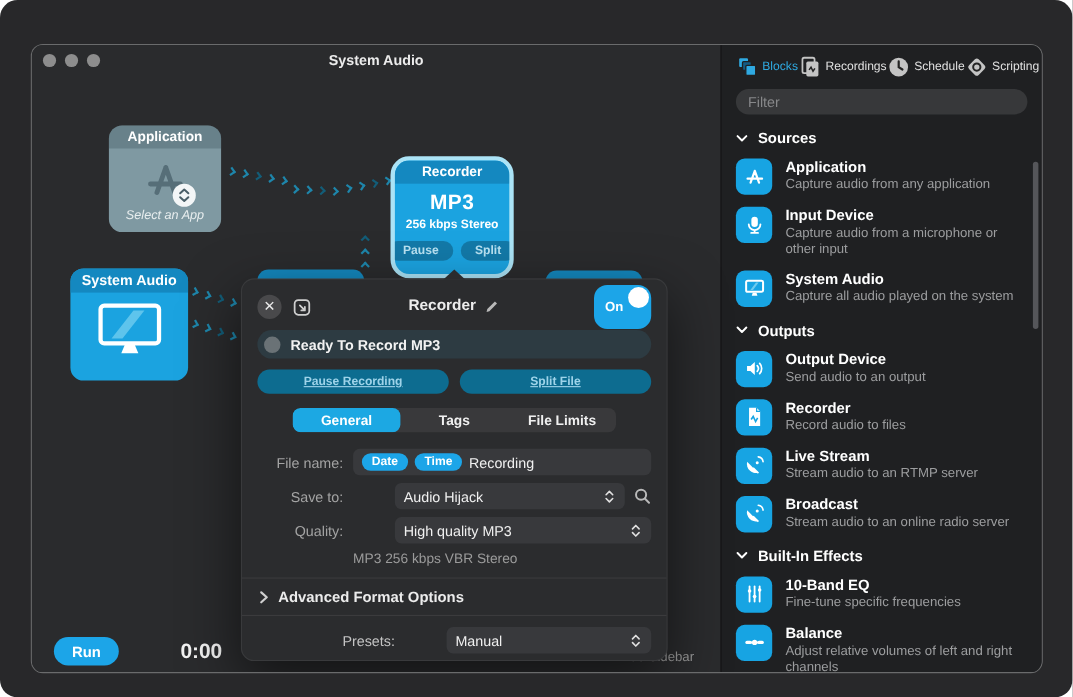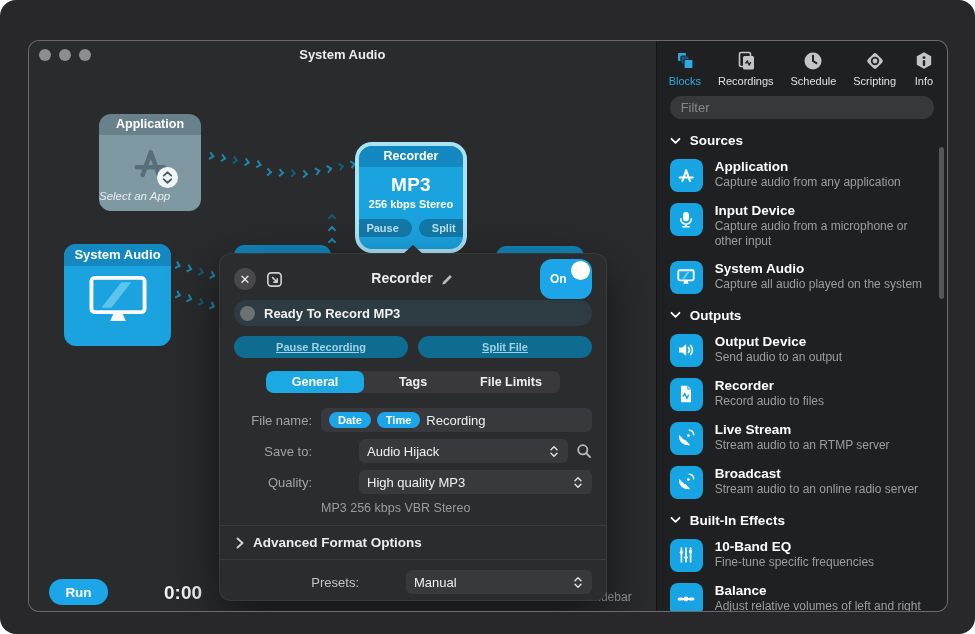--- a/index.html
+++ b/index.html
@@ -14,21 +14,21 @@
   .lights { position:absolute; left:10px; top:8px; display:flex; gap:8px; }
   .light { width:12px; height:12px; border-radius:50%; background:#8d8d8d; }
   .wintitle { position:absolute; top:6px; left:0; width:100%; text-align:center; color:#ececec; font-size:13px; font-weight:700; }
 
   .block { position:absolute; border-radius:12px; overflow:hidden; z-index:5; }
   .block .bhead { text-align:center; color:#fff; font-weight:700; font-size:12.5px; padding:3px 0 4px; }
 
   .app-block { left:70px; top:73px; width:102px; height:97px; background:#7f99a2; }
   .app-block .bhead { background:rgba(22,44,54,0.22); }
   .app-icon-wrap { position:relative; width:52px; margin:7px auto 0; height:44px; }
-  .app-caption { color:#e7edee; font-size:11.5px; font-style:italic; margin-top:4px; }
+  .app-caption { text-align:center; color:#e7edee; font-size:11.5px; font-style:italic; margin-top:4px; }
   .app-picker-circle { position:absolute; right:-2px; bottom:-2px; width:21px; height:21px; border-radius:50%; background:#f3f6f7; display:flex; align-items:center; justify-content:center; }
 
   .sys-block { left:35px; top:203px; width:107px; height:102px; background:#1ba3e0; }
   .sys-block .bhead { background:#1488c0; font-size:13px; }
   .sys-icon-wrap { width:62px; margin:8px auto 0; }
 
   .rec-block { left:326px; top:101px; width:112px; height:111px; background:#1ba3e0; border:4px solid #abe3f6; border-radius:17px; z-index:6; }
   .rec-block .bhead { background:#1488c0; }
   .rec-format { text-align:center; color:#fff; font-weight:800; font-size:19px; margin-top:7px; letter-spacing:.3px; }
   .rec-detail { text-align:center; color:#fff; font-weight:700; font-size:11px; margin-top:2px; }
@@ -89,21 +89,21 @@
   .adv-row { margin:10px -14px 0; border-top:1px solid #3b3b3d; border-bottom:1px solid #3b3b3d; padding:9px 16px; display:flex; align-items:center; gap:9px; }
   .adv-text { color:#ececec; font-size:13.5px; font-weight:600; }
 
   .presets-row { display:flex; align-items:center; justify-content:flex-end; padding:10px 0 0; }
   .presets-label { color:#c4c4c4; font-size:13px; margin-right:9px; }
   .presets-select { width:186px; flex:none; }
 
   
   .sidebar { position:relative; width:292px; height:100%; background:#1f2022; border-left:1px solid #151517; }
   .sb-tabs { display:flex; justify-content:space-between; padding:9px 12px 0; }
-  .sb-tab { display:flex; flex-direction:column; align-items:center; gap:3px; }
+  .sb-tab { display:flex; flex-direction:row; align-items:center; gap:3px; }
   .sb-tab .lbl { font-size:11px; color:#e0e0e0; }
   .sb-tab.active .lbl { color:#2fa9e1; }
   .filter-wrap { padding:9px 13px 0; }
   .filter-input { width:100%; height:23px; border:none; outline:none; border-radius:12px; background:#37383a; color:#e8e8e8; font-size:13px; padding:0 11px; font-family:inherit; }
   .filter-input::placeholder { color:#87888a; }
 
   .sb-list { padding:0 16px 0 13px; }
   .sec-head { display:flex; align-items:center; gap:9px; margin-top:14px; }
   .sec-title { color:#fff; font-size:13.5px; font-weight:700; }
   .sb-item { display:flex; margin-top:11px; }

